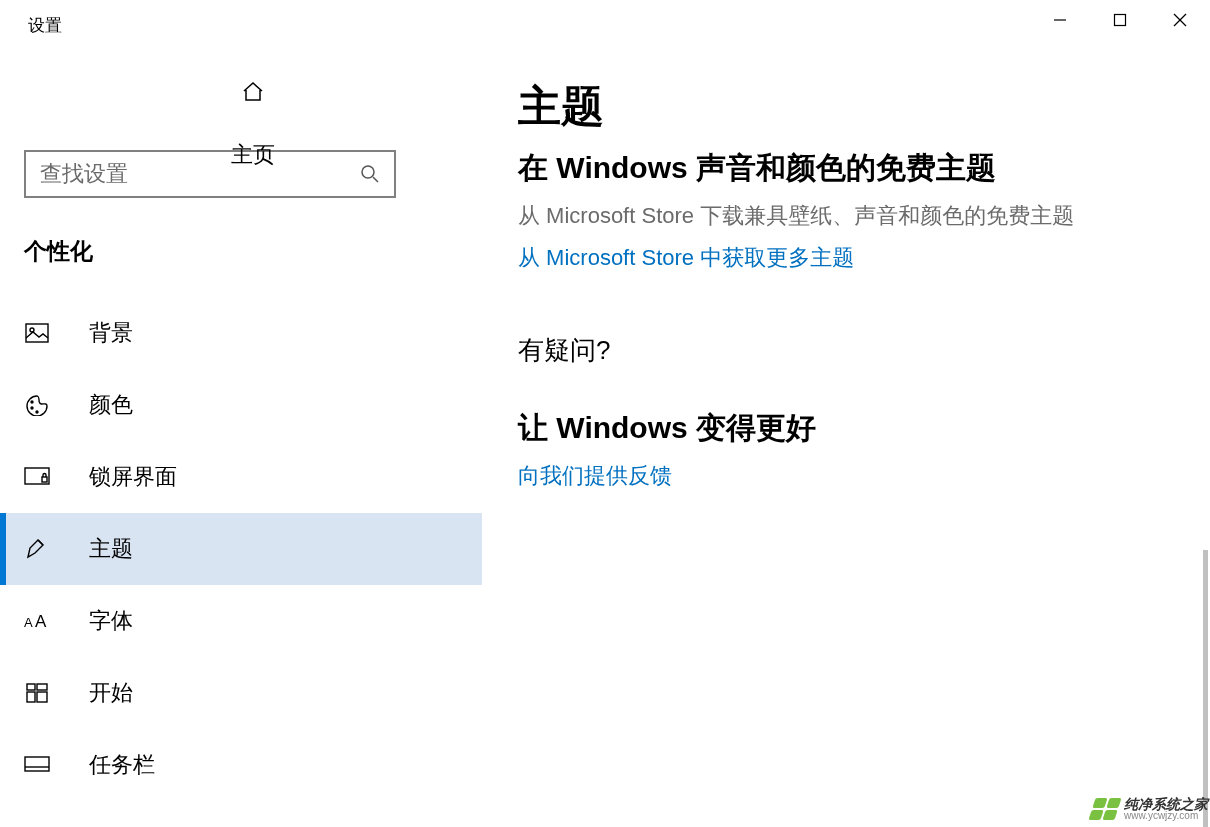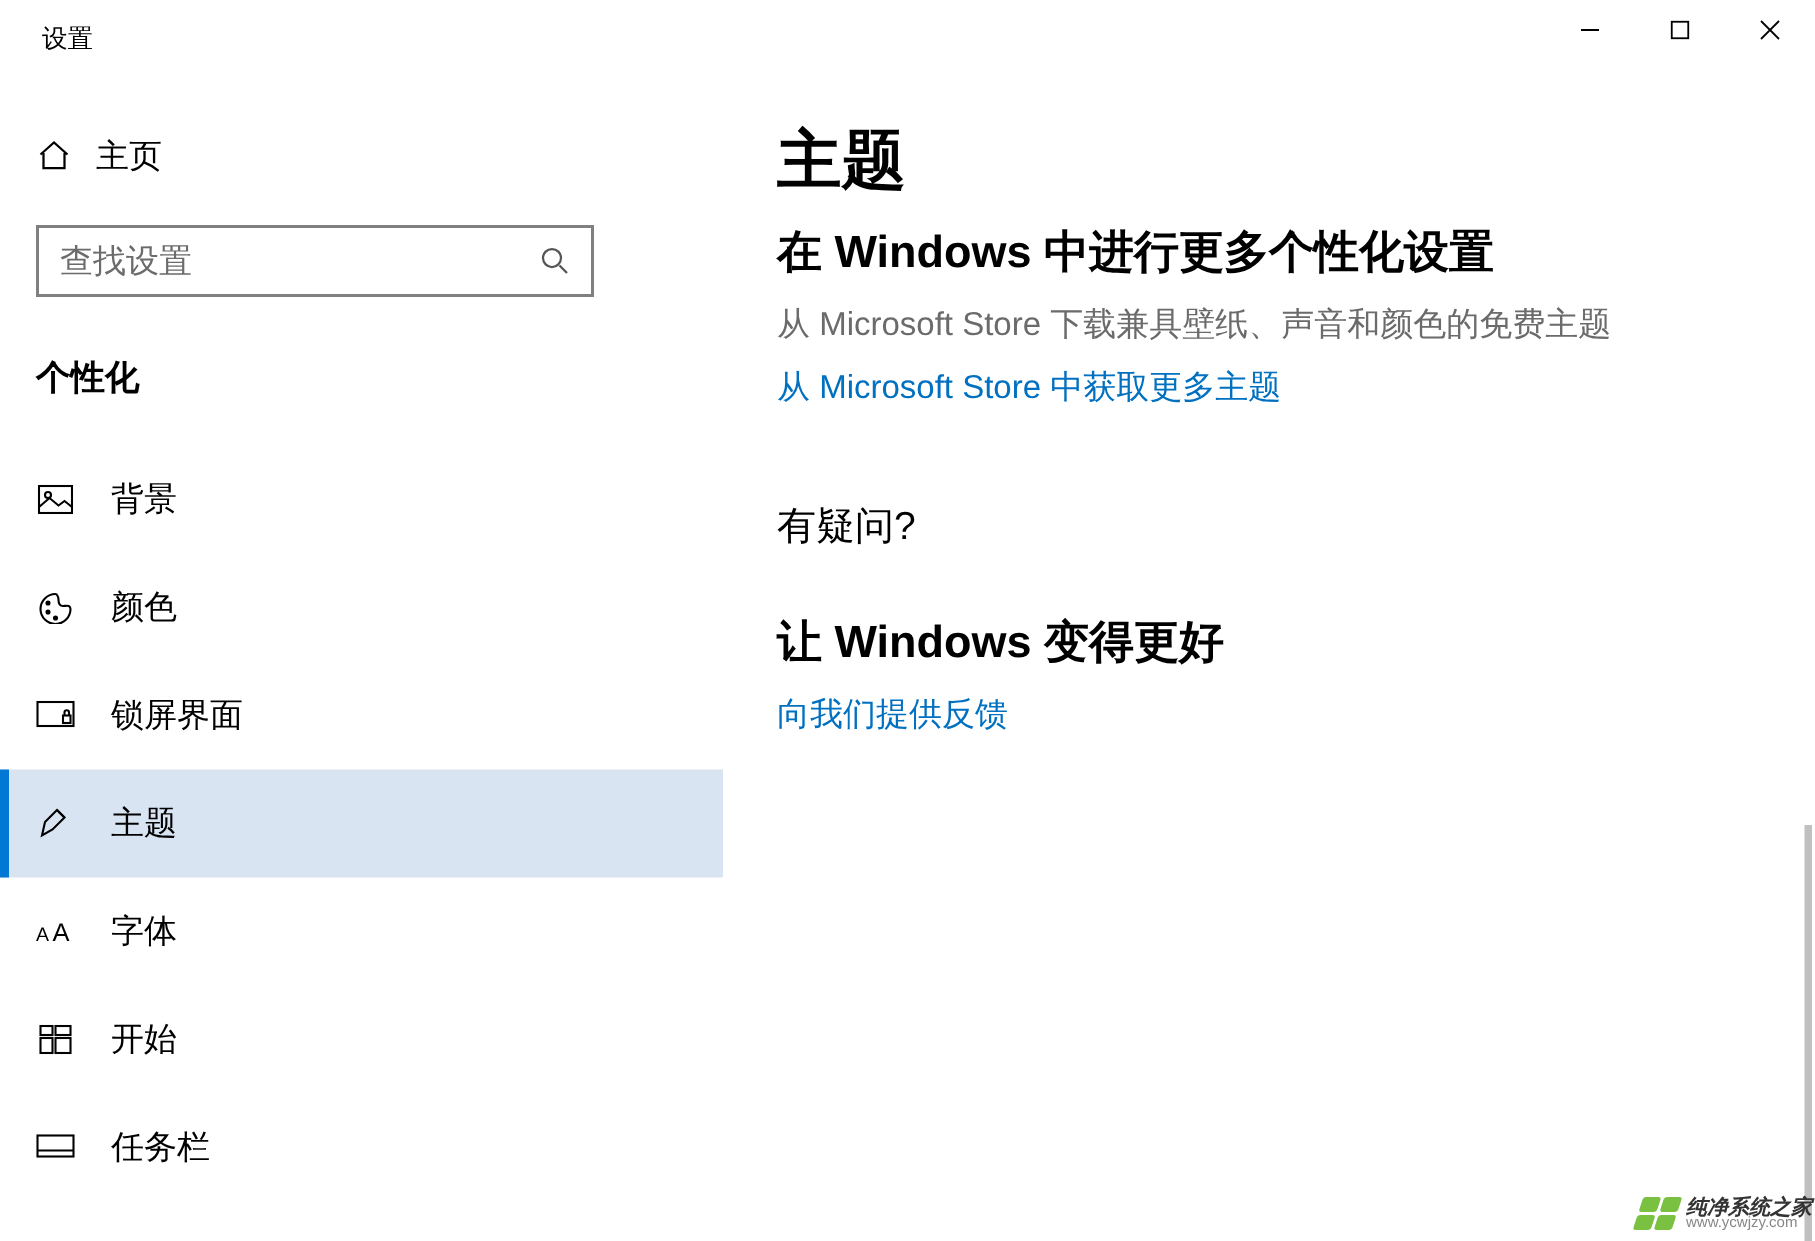--- a/index.html
+++ b/index.html
@@ -50,23 +50,24 @@
     .sidebar {
       width: 482px;
       padding-left: 24px;
       padding-top: 30px;
       flex-shrink: 0;
     }
     .nav-home {
       display: flex;
       align-items: center;
       height: 48px;
-      gap: 16px;
+      gap: 36px;
       margin-bottom: 22px;
       cursor: pointer;
+      flex-direction: column;
     }
     .nav-home .icon-wrap {
       width: 24px;
       display: flex;
       align-items: center;
       justify-content: center;
     }
     .nav-home .label {
       font-size: 22px;
       color: #000;
@@ -107,21 +108,21 @@
     }
     .nav-list {
       list-style: none;
       margin-left: -24px;
     }
     .nav-item {
       height: 72px;
       display: flex;
       align-items: center;
       padding-left: 24px;
-      gap: 24px;
+      gap: 39px;
       cursor: pointer;
       position: relative;
     }
     .nav-item .icon-wrap {
       width: 26px;
       display: flex;
       align-items: center;
       justify-content: center;
     }
     .nav-item .icon-wrap svg {
@@ -358,21 +359,21 @@
               <line x1="1" y1="11" x2="25" y2="11"></line>
             </svg>
         </span>
         <span class="label">任务栏</span>
       </li>
     </ul>
   </div>
 
   <div class="content">
     <h1 class="page-heading">主题</h1>
-    <h2 class="sub-heading">在 Windows 中进行更多个性化设置</h2>
+    <h2 class="sub-heading">在 Windows 声音和颜色的免费主题</h2>
     <p class="body-text">从 Microsoft Store 下载兼具壁纸、声音和颜色的免费主题</p>
     <a class="link">从 Microsoft Store 中获取更多主题</a>
 
 
     <div class="section">
       <div class="section-title">有疑问?</div>
     </div>
 
     <div class="section" style="margin-top:40px">
       <h2 class="sub-heading">让 Windows 变得更好</h2>

